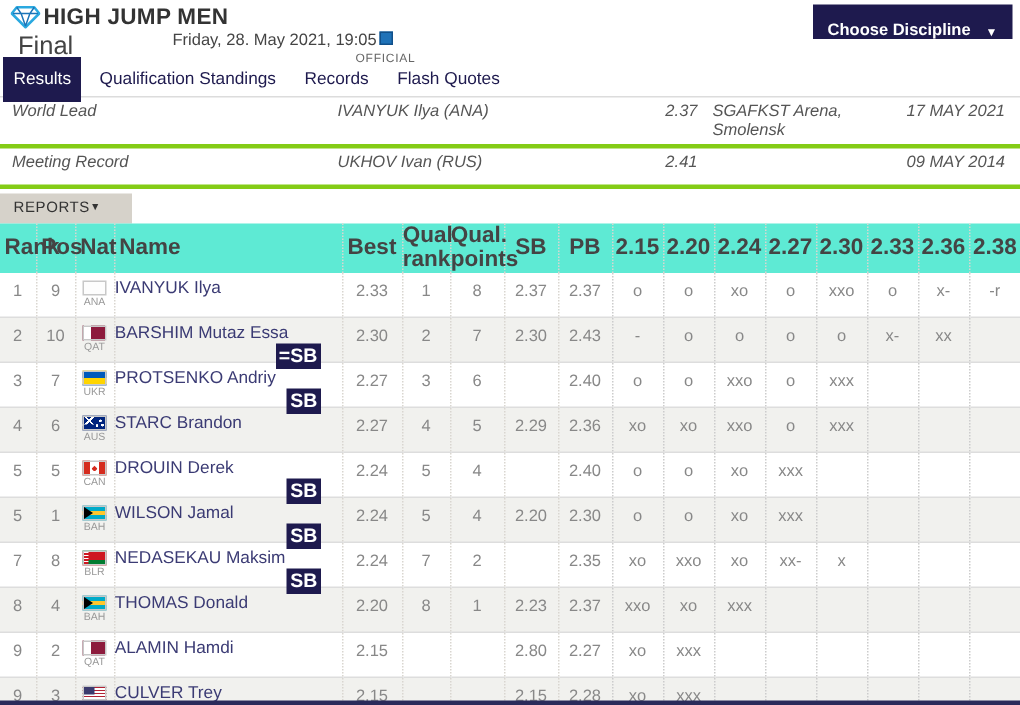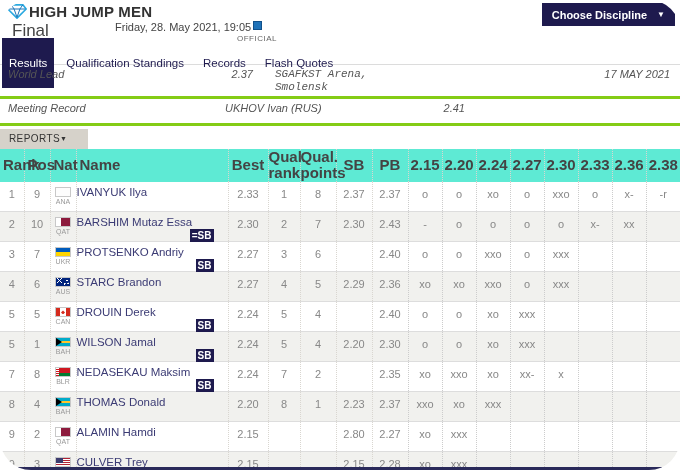--- a/index.html
+++ b/index.html
@@ -1,62 +1,62 @@
 <!DOCTYPE html>
 <html><head>
 <meta charset="utf-8">
 <style>
   * { margin:0; padding:0; box-sizing:border-box; }
   body { background:#fff; font-family:"Liberation Sans", sans-serif; }
-  .page { width:680px; height:470px; position:relative; background:#fff; overflow:hidden;border-radius:31px; }
+  .page { width:680px; height:470px; position:relative; background:#fff; overflow:hidden; }
 
   
   .header { height:36px; position:relative; }
   .logo { position:absolute; left:7px; top:3px; }
   .title { position:absolute; left:29px; top:3px; font-size:15px; font-weight:bold; color:#333; letter-spacing:.2px; }
   .round { position:absolute; left:12px; top:21px; font-size:17px; color:#444; }
   .datetime { position:absolute; left:115px; top:21px; font-size:11px; color:#444; }
   .official { position:absolute; left:237px; top:21px; display:flex; align-items:center; gap:4px; font-size:8px; color:#666; letter-spacing:.5px;flex-direction:column; }
   .official-square { width:9px; height:9px; background:#1f72b8; border:1px solid #11508a; display:inline-block; }
-  .choose-discipline { position:absolute; right:5px; top:3px; background:#1e1a4e; color:#fff; border:none; font-family:inherit; font-weight:bold; font-size:11px; height:23px; padding:0 10px; display:flex; align-items:center; gap:10px; cursor:pointer; }
+  .choose-discipline { position:absolute; right:5px; top:3px; background:#1e1a4e; color:#fff; border:none; font-family:inherit; font-weight:bold; font-size:11px; height:23px; padding:0 10px; display:flex; align-items:flex-end; gap:10px; cursor:pointer; }
   .choose-discipline .caret { font-size:8px; }
 
   
   .tabs { height:22px; margin:2px 0 0 2px; display:flex; align-items:flex-start; font-size:11.5px; color:#1e1a4e; }
-  .tab { padding:19px 7px; margin-right:5px; cursor:pointer; white-space:nowrap;text-align:center; }
+  .tab { padding:9px 7px; margin-right:5px; cursor:pointer; white-space:nowrap;text-align:center; }
   .tab.active { background:#1e1a4e; color:#fff; }
 
   
   .records { margin-top:4px; border-top:1px solid #dcdcdc; font-style:italic; font-size:11px; color:#555; }
   .record-row { display:flex; border-bottom:3px solid #84cc16; padding:3px 0 2px 0; min-height:27px; align-items:flex-start; line-height:1.18; }
   .rec-label { width:225px; padding-left:8px; }
   .rec-athlete { width:212px; }
   .rec-mark { width:28px; text-align:right; }
-  .rec-venue { width:122px; margin-left:22px;font-family:Liberation Mono, monospace; }
+  .rec-venue { width:122px; margin-left:10px; }
   .rec-date { flex:1; text-align:right; padding-right:10px; }
 
   
   .reports-bar { margin-top:3px; height:20px; }
   .reports-btn { width:88px; height:20px; background:#d6d2ca; border:none; font-family:inherit; font-size:10px; color:#333; display:flex; align-items:center; padding:0 9px; cursor:pointer; letter-spacing:.4px; }
   .reports-btn .caret { font-size:7px; color:#333; }
 
   
   table.results { width:680px; border-collapse:collapse; table-layout:fixed; }
   thead th { background:#5eead4; font-size:15px; font-weight:bold; color:#444; height:23px; line-height:1.1; vertical-align:middle; text-align:center; }
   thead th.c0, thead th.c1, thead th.c2, thead th.c3 { text-align:left; padding-left:3px; }
   .c0{width:24px}.c1{width:26px}.c2{width:26px}.c3{width:152px}.c4{width:40px}.c5{width:32px}.c6{width:36px}.c7{width:36px}.c8{width:36px}.ht{width:34px}
   tbody td { font-size:11px; color:#888; height:30px; vertical-align:top; padding-top:6px; border-bottom:1px solid #ddd; text-align:center; }
   tbody td, thead th { border-left:1px dotted #d9d6d0; }
   tbody td:first-child, thead th:first-child { border-left:none; }
   tbody td.ht { border-left:1px dotted #ccc; }
   tbody tr:nth-child(even) { background:#f1f1ee; }
   td.name-cell { text-align:left; padding-top:4px; }
   .athlete { color:#3b3b74; font-size:11.5px; cursor:pointer; }
   .badge-wrap { text-align:right; padding-right:14px; margin-top:1px; height:11px; }
-  .badge { display:inline-block; background:#1e1a4e; color:#fff; font-size:10px; font-weight:bold; padding:1px 2px; line-height:1.1; }
+  .badge { display:inline-block; background:#1e1a4e; color:#fff; font-size:13px; font-weight:bold; padding:1px 2px; line-height:1.1; }
   td.nat-cell { padding-top:5px; }
 
   
   .flag { display:block; width:16px; height:10px; margin:0 auto; border:1px solid #c8c8c8; position:relative; overflow:hidden; }
   .flag-code { font-size:7px; color:#999; text-align:center; line-height:8px; margin-top:1px; }
   .flag-ana { background:#fdfdfd; }
   .flag-qat { background:linear-gradient(to right,#fff 0 35%,#8d1b3d 35%); }
   .flag-ukr { background:linear-gradient(#005bbb 0 50%,#ffd500 50%); }
   .flag-aus { background:
       radial-gradient(circle at 78% 32%, #fff 0 .8px, transparent 1px),
@@ -106,29 +106,31 @@
   <div class="tabs">
     <div class="tab active">Results</div>
     <div class="tab">Qualification Standings</div>
     <div class="tab">Records</div>
     <div class="tab">Flash Quotes</div>
   </div>
 
   <div class="records">
     <div class="record-row">
       <div class="rec-label">World Lead</div>
+      <div class="rec-athlete">IVANYUK Ilya (ANA)</div>
       <div class="rec-mark">2.37</div>
       <div class="rec-venue">SGAFKST Arena, Smolensk</div>
       <div class="rec-date">17 MAY 2021</div>
     </div>
     <div class="record-row">
       <div class="rec-label">Meeting Record</div>
       <div class="rec-athlete">UKHOV Ivan (RUS)</div>
       <div class="rec-mark">2.41</div>
       <div class="rec-venue"></div>
+      <div class="rec-date">09 MAY 2014</div>
     </div>
   </div>
 
   <div class="reports-bar">
     <button class="reports-btn">
       <span>REPORTS</span>
       <span class="caret">▼</span>
     </button>
   </div>
 

